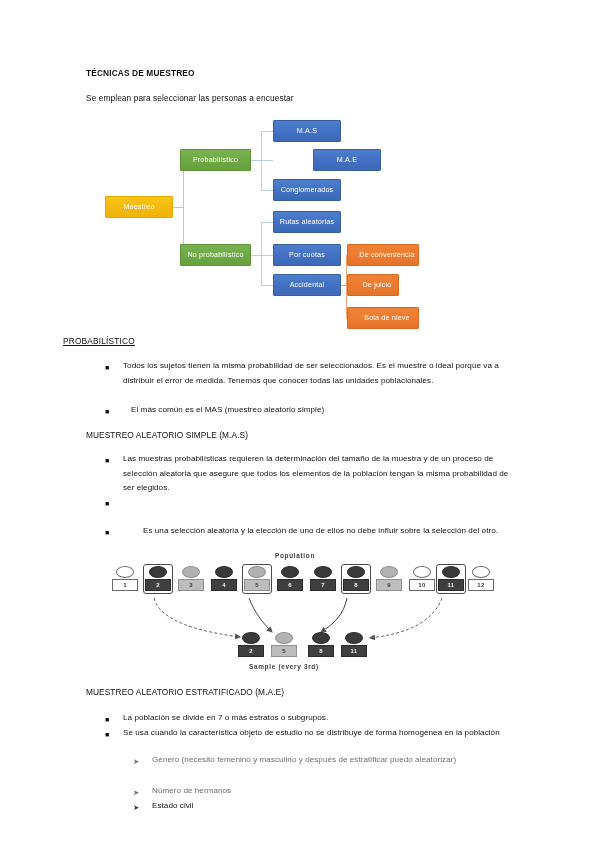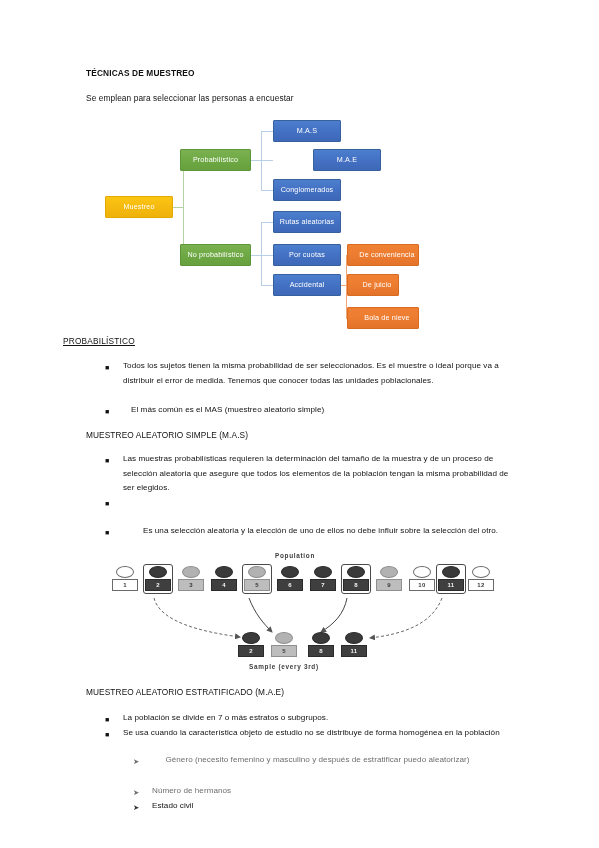--- a/index.html
+++ b/index.html
@@ -251,21 +251,21 @@
 
   <div class="h-plain" style="left:86px;top:687px;">MUESTREO ALEATORIO ESTRATIFICADO (M.A.E)</div>
 
   <div class="bullet" style="left:105px;top:716px;">■</div>
   <div class="para" style="left:123px;top:711px;width:395px;">La población se divide en 7 o más estratos o subgrupos.</div>
 
   <div class="bullet" style="left:105px;top:731px;">■</div>
   <div class="para" style="left:123px;top:726px;width:395px;">Se usa cuando la característica objeto de estudio no se distribuye de forma homogénea en la población</div>
 
   <div class="arrowb blurry" style="left:133px;top:758px;">➤</div>
-  <div class="para blurry" style="left:140px;top:753px;width:355px;text-align:center;">Género (necesito femenino y masculino y después de estratificar puedo aleatorizar)</div>
+  <div class="para blurry" style="left:152px;top:753px;width:355px;">Género (necesito femenino y masculino y después de estratificar puedo aleatorizar)</div>
 
   <div class="arrowb blurry" style="left:133px;top:789px;">➤</div>
   <div class="para blurry" style="left:152px;top:784px;width:355px;">Número de hermanos</div>
 
   <div class="arrowb" style="left:133px;top:804px;">➤</div>
   <div class="para" style="left:152px;top:799px;width:355px;">Estado civil</div>
 
 </div>
 
 </body></html>

